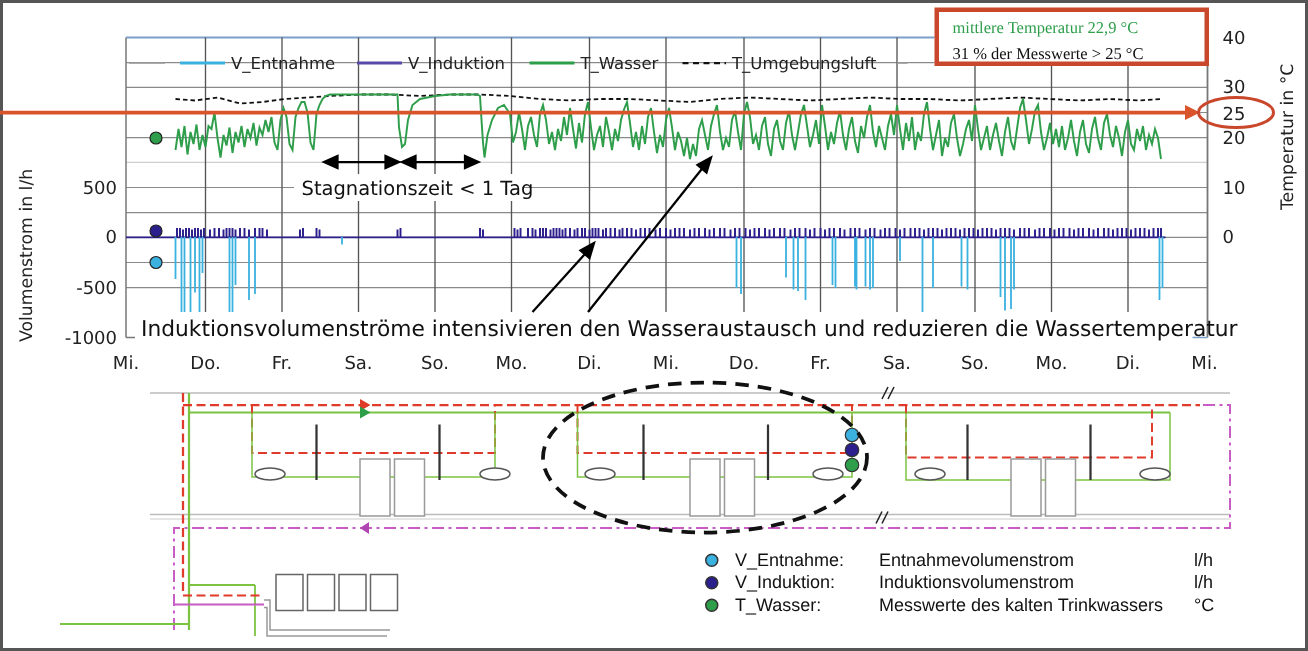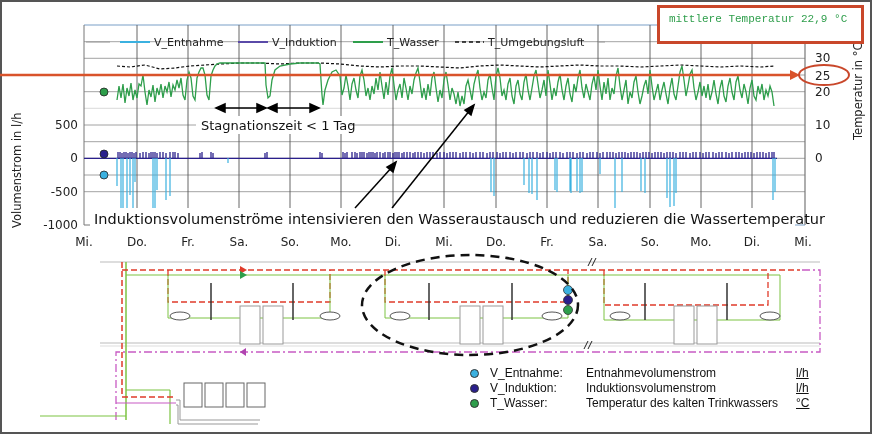--- a/index.html
+++ b/index.html
@@ -5,29 +5,29 @@
   html,body{margin:0;padding:0;background:#fff;}
   body{width:872px;height:434px;position:relative;overflow:hidden;font-family:"Liberation Sans",sans-serif;}
   .frame{position:absolute;left:0;top:0;width:868px;height:430px;border:2px solid #555;}
   svg{position:absolute;left:0;top:0;}
   .tick{font-family:"DejaVu Sans",sans-serif;font-size:12px;fill:#222;}
   .day{font-family:"DejaVu Sans",sans-serif;font-size:12px;fill:#222;}
   .legend-text{font-family:"DejaVu Sans",sans-serif;font-size:11px;fill:#222;}
   .ann{font-family:"DejaVu Sans",sans-serif;font-size:13px;fill:#111;}
   .ann-big{font-family:"DejaVu Sans",sans-serif;font-size:14.5px;fill:#111;}
   .axis-title{font-family:"DejaVu Sans",sans-serif;font-size:11.5px;fill:#222;}
-  .info-box{position:absolute;left:623px;top:5px;width:207px;height:39px;border:3px solid #c9472a;background:#fff;box-sizing:border-box;padding:3px 0 0 9px;font-family:Liberation Mono, monospace;font-size:11px;line-height:17px;margin-left:34px;}
+  .info-box{position:absolute;left:623px;top:5px;width:183px;height:39px;border:3px solid #c9472a;background:#fff;box-sizing:border-box;padding:3px 0 0 9px;font-family:Liberation Serif, serif;font-size:11px;line-height:17px;}
   .info-box .l1{color:#2e9e4b;}
   .info-box .l2{color:#111;}
   .key{position:absolute;left:470px;top:366px;font-family:"Liberation Sans",sans-serif;font-size:12px;color:#111;}
   .key-row{height:15px;line-height:15px;position:relative;white-space:nowrap;}
   .key-dot{position:absolute;left:0;top:3px;width:9px;height:9px;border-radius:50%;border:1px solid #333;box-sizing:border-box;}
   .key-var{position:absolute;left:20px;}
   .key-desc{position:absolute;left:116px;}
-  .key-unit{position:absolute;left:326px;text-decoration:underline;}
+  .key-unit{position:absolute;left:326px;}
 </style>
 </head>
 <body>
 
 <div class="frame"></div>
 
 <svg width="872" height="434" viewBox="0 0 872 434">
 
   <g stroke="#8a8a8a" stroke-width="0.8">
     <line x1="84" y1="25" x2="805" y2="25" stroke="#7aa0c8" stroke-width="1.2"></line>
@@ -226,34 +226,35 @@
       <rect x="226" y="383" width="18" height="24" fill="#fff" stroke="#666"></rect>
       <rect x="247" y="383" width="18" height="24" fill="#fff" stroke="#666"></rect>
       <polyline points="176,400 180,400 180,420 260,420" fill="none" stroke="#999"></polyline>
       <polyline points="176,405 178,405 178,424 258,424" fill="none" stroke="#999"></polyline>
     </g>
   </g>
 </svg>
 
 <div class="info-box">
   <div class="l1">mittlere Temperatur  22,9 °C</div>
+  <div class="l2">31 % der Messwerte &gt; 25 °C</div>
 </div>
 
 <div class="key">
   <div class="key-row">
     <span class="key-dot" style="background:#3bb1e0"></span>
     <span class="key-var">V_Entnahme:</span>
     <span class="key-desc">Entnahmevolumenstrom</span>
     <span class="key-unit">l/h</span>
   </div>
   <div class="key-row">
     <span class="key-dot" style="background:#2a1f8c"></span>
     <span class="key-var">V_Induktion:</span>
     <span class="key-desc">Induktionsvolumenstrom</span>
     <span class="key-unit">l/h</span>
   </div>
   <div class="key-row">
     <span class="key-dot" style="background:#2e9e4b"></span>
     <span class="key-var">T_Wasser:</span>
-    <span class="key-desc">Temperatur des kalten Trinkwassers</span>
+    <span class="key-desc">Messwerte des kalten Trinkwassers</span>
     <span class="key-unit">°C</span>
   </div>
 </div>
 
 </body></html>

